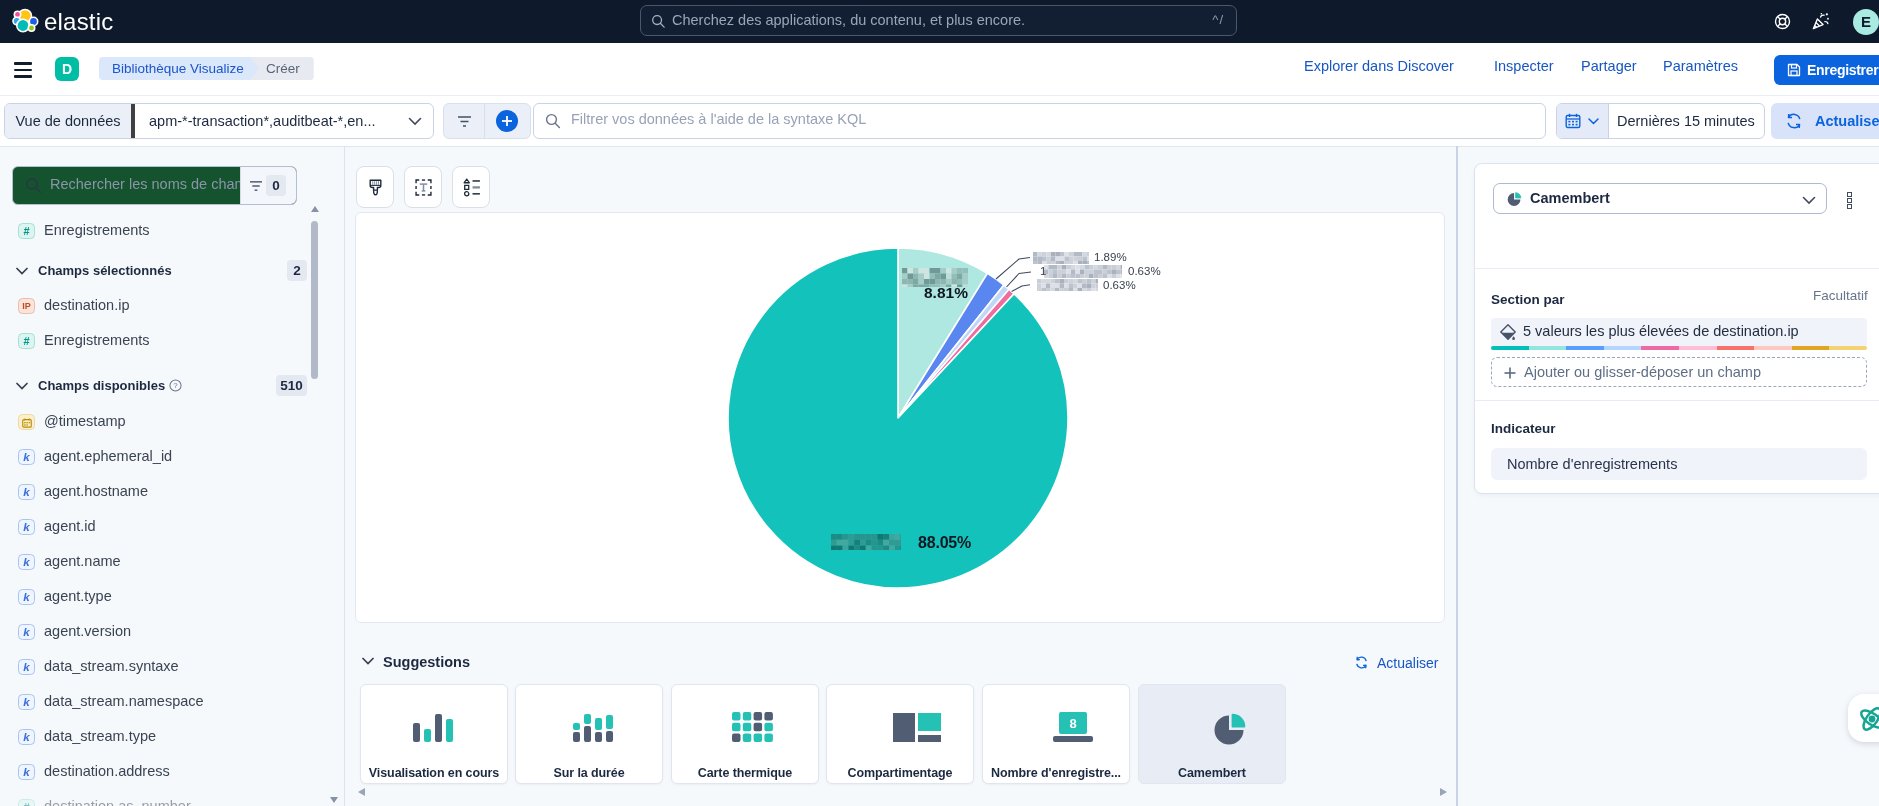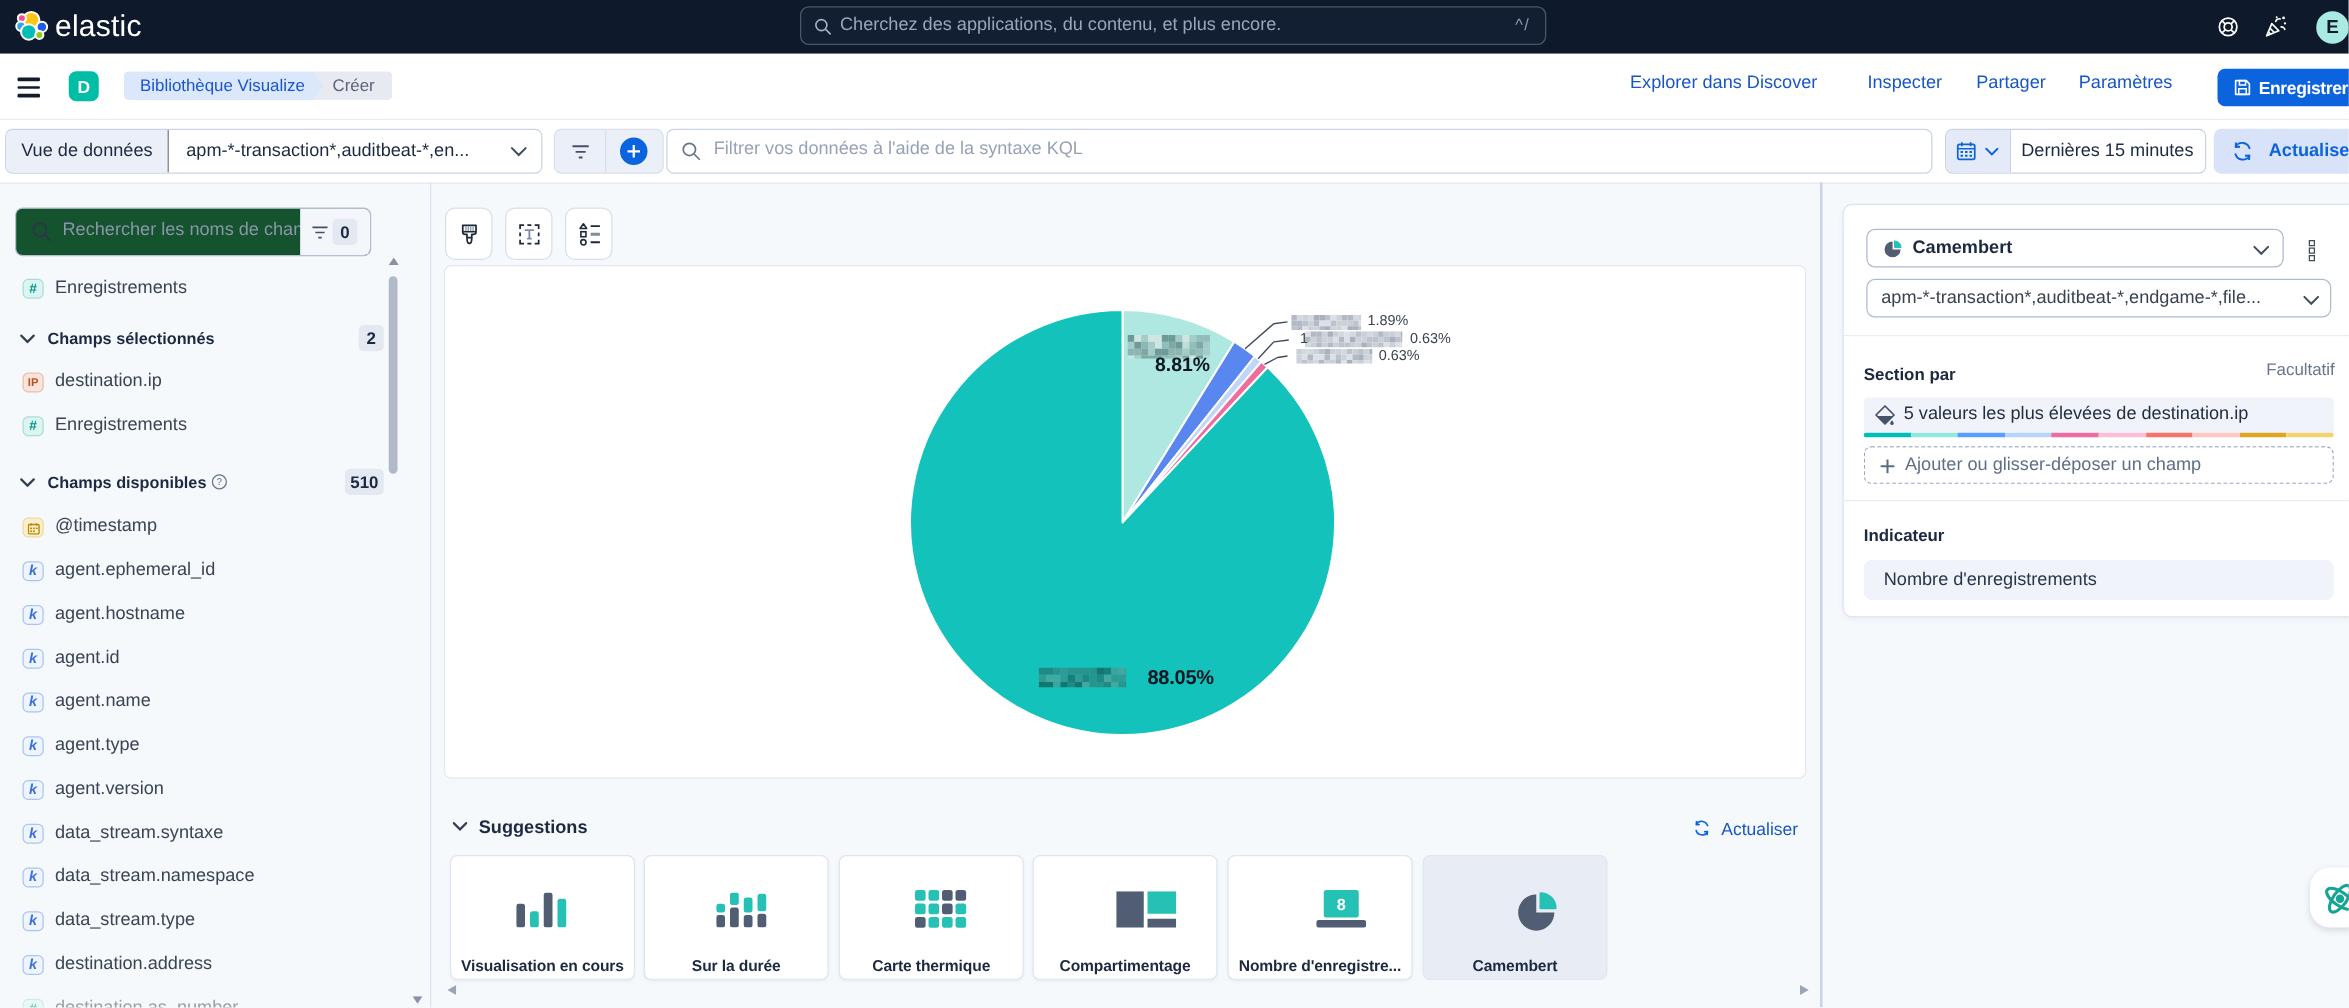--- a/index.html
+++ b/index.html
@@ -21,21 +21,21 @@
 .burger i{position:absolute;left:0;width:18px;height:2.8px;background:#121D2C;border-radius:1px;}
 .davatar{position:absolute;left:55px;top:14px;width:24px;height:24px;border-radius:6px;background:#00BEA5;color:#FFF;font-weight:bold;font-size:14px;text-align:center;line-height:24px;}
 .bc1{position:absolute;left:99px;top:14px;height:23px;background:#DBE8FB;color:#1A55CB;font-size:13.5px;line-height:23px;padding:0 18px 0 13px;clip-path:polygon(0 0,calc(100% - 9px) 0,100% 50%,calc(100% - 9px) 100%,0 100%);border-radius:4px 0 0 4px;}
 .bc2{position:absolute;left:250px;top:14px;height:23px;background:#E7EAF1;color:#5A6478;font-size:13.5px;line-height:23px;padding:0 14px 4px 16px;clip-path:polygon(0 0,100% 0,100% 100%,0 100%,9px 50%);border-radius:0 4px 4px 0;}
 .toplinks{position:absolute;font-size:14.5px;color:#1856C4;}
 .savebtn{position:absolute;left:1774px;top:12px;height:30px;width:120px;background:#0B64DD;border-radius:6px;color:#FFF;font-size:14px;font-weight:bold;letter-spacing:-0.3px;line-height:30px;padding-left:33px;}
 
 .row3{position:absolute;left:0;top:96px;width:1879px;height:51px;background:#FFF;border-bottom:1px solid #E0E6F0;}
 .ctl{position:absolute;top:7px;height:36px;border:1px solid #C9D3E4;border-radius:6px;background:#FFF;}
 .dvgroup{left:4px;width:430px;}
-.dvlabel{position:absolute;left:0;top:0;width:130px;height:34px;background:#EBEFF7;border-right:1px solid #404040;border-radius:5px 0 0 5px;font-size:14.5px;color:#1C2940;line-height:34px;text-align:center;}
+.dvlabel{position:absolute;left:0;top:0;width:130px;height:34px;background:#EBEFF7;border-right:4px solid #404040;border-radius:5px 0 0 5px;font-size:14.5px;color:#1C2940;line-height:34px;text-align:center;}
 .dvval{position:absolute;left:144px;top:0;height:34px;line-height:34px;font-size:14.5px;color:#1C2940;}
 .fgroup{left:443px;width:88px;background:#EBEFF7;border:1px solid #DADFEC;}
 .kql{left:533px;width:1013px;}
 .kql .ph{position:absolute;left:37px;top:7px;font-size:14.5px;color:#98A2B6;}
 .dategrp{left:1556px;width:209px;}
 .dateleft{position:absolute;left:0;top:0;width:52px;height:34px;background:#E4EAF7;border-right:1px solid #C9D3E4;border-radius:5px 0 0 5px;}
 .datetxt{position:absolute;left:60px;top:0;height:34px;line-height:34px;font-size:14.5px;color:#1C2940;}
 .refreshbtn{left:1771px;width:115px;background:#D8E3F9;border:none;color:#0B64DD;font-size:14.5px;font-weight:bold;line-height:36px;padding-left:44px;}
 
 .sidebar{position:absolute;left:0;top:146px;width:345px;height:660px;border-right:1px solid #DCE3EF;}
@@ -696,26 +696,20 @@
     <div class="abs" style="left:36px;top:6px;font-size:14.5px;font-weight:bold;color:#1C2940;">Camembert</div>
     <svg class="abs" style="left:308px;top:12px" width="14" height="9" viewBox="0 0 14 9">
           <path d="M1.5 1.5 L7 7 L12.5 1.5" fill="none" stroke="#404B5D" stroke-width="1.6" stroke-linecap="round"></path>
         </svg>
   </div>
   <div class="abs" style="left:372px;top:28px;">
     <div style="width:4.5px;height:4.5px;border:1.2px solid #404B5D;margin-bottom:1.6px;"></div>
     <div style="width:4.5px;height:4.5px;border:1.2px solid #404B5D;margin-bottom:1.6px;"></div>
     <div style="width:4.5px;height:4.5px;border:1.2px solid #404B5D;"></div>
   </div>
-  <div class="rsel" style="top:59px;width:372px;">
-    <div class="abs" style="left:11px;top:6px;font-size:14.5px;color:#39434F;">apm-*-transaction*,auditbeat-*,endgame-*,file...</div>
-    <svg class="abs" style="left:348px;top:12px" width="14" height="9" viewBox="0 0 14 9">
-          <path d="M1.5 1.5 L7 7 L12.5 1.5" fill="none" stroke="#404B5D" stroke-width="1.6" stroke-linecap="round"></path>
-        </svg>
-  </div>
   <div class="rdiv" style="top:104px"></div>
   <div class="rlab" style="top:128px">Section par</div>
   <div class="abs" style="left:338px;top:124px;font-size:13.5px;color:#68758B;">Facultatif</div>
   <div class="rpill" style="top:154px;height:28px;border-radius:4px 4px 0 0;">
     <svg class="abs" style="left:9px;top:6px" width="16" height="17" viewBox="0 0 16 17">
           <path d="M8 0.8 L15.2 8 L8 15.2 L0.8 8 Z" fill="none" stroke="#47536A" stroke-width="1.4" stroke-linejoin="round"></path>
           <path d="M1.5 8.7 L8 15.2 L14.5 8.7 Z" fill="#47536A"></path>
           <path d="M13.6 12.2 C14.5 13.4 15 14.2 15 14.9 A1.5 1.5 0 0 1 12.1 14.9 C12.1 14.2 12.7 13.4 13.6 12.2 Z" fill="#47536A"></path>
         </svg>
     <div class="abs" style="left:32px;top:5px;font-size:14.5px;color:#232E41;white-space:nowrap;">5 valeurs les plus élevées de destination.ip</div>

